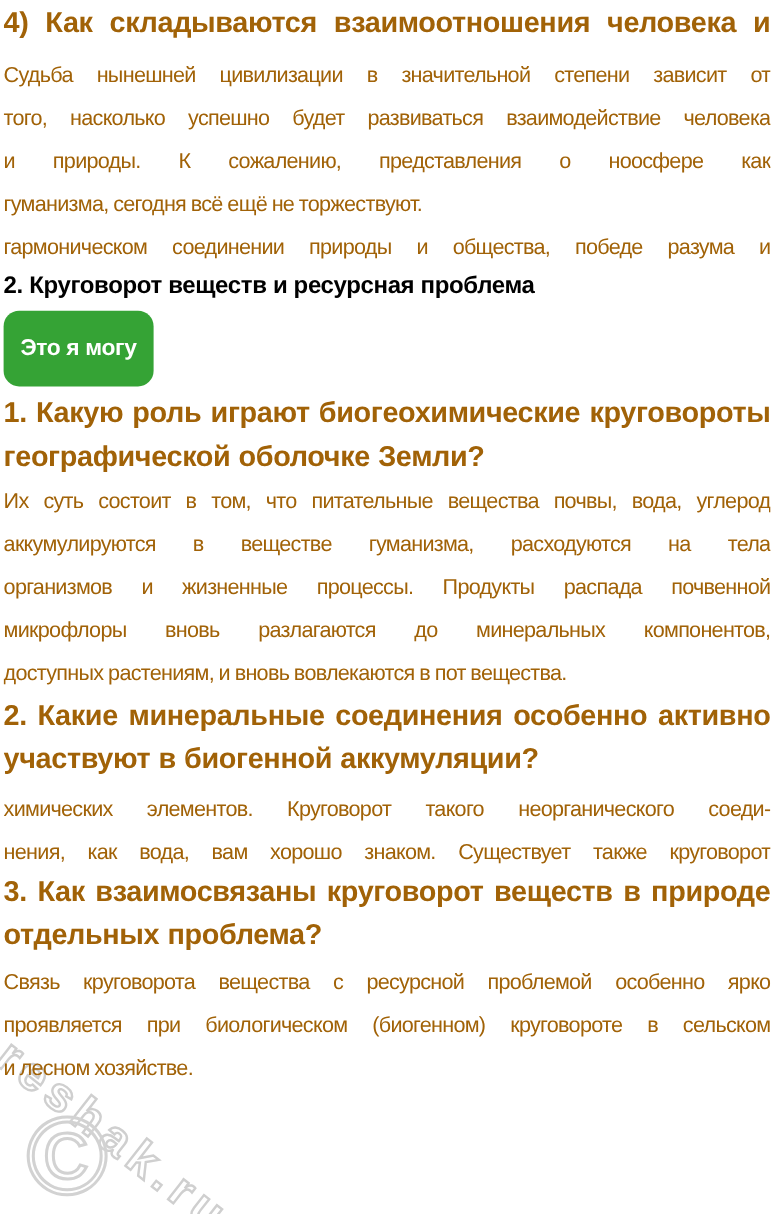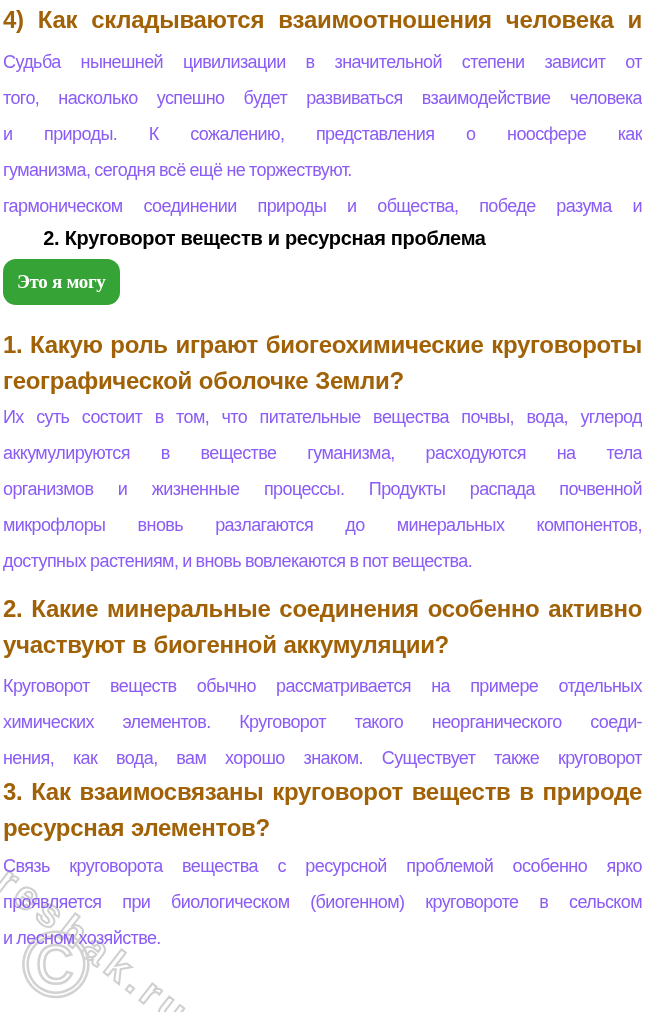--- a/index.html
+++ b/index.html
@@ -64,58 +64,58 @@
     font-weight: 700;
     font-size: 24px;
     letter-spacing: -0.3px;
     word-spacing: 0.5px;
     color: #a16207;
   }
   .answer {
     font-size: 18px;
     letter-spacing: -0.6px;
     word-spacing: -0.5px;
-    color: #8b5cf6;
+    color: #a16207;
   }
 
   .q4-heading { padding-top: 0; }
   .q4-answer { margin-top: 6px; }
 
   .section-title {
     margin-top: -4px;
     font-weight: 700;
     font-size: 20px;
     letter-spacing: -0.3px;
     line-height: 36px;
     color: #000000;
-    text-align: center;
+    text-align: left;
     padding-right: 116px;
   }
 
   .badge-row { margin-top: 3px; height: 52px; }
   .can-do-badge {
     display: inline-flex;
     align-items: center;
     justify-content: center;
-    height: 46px;
+    height: 63px;
     min-width: 100px;
     padding: 1px 14px;
     box-sizing: border-box;
     border-radius: 13px;
     font-size: 19px;
     font-weight: 700;
     letter-spacing: -0.3px;
     border: none;
     cursor: pointer;
-    font-family: Liberation Serif, serif;
+    font-family: Liberation Sans, sans-serif;
   }
 
   .q1-heading { margin-top: 16px; }
   .q1-answer  { margin-top: 0; }
-  .q2-heading { margin-top: 12px; }
+  .q2-heading { }
   .q2-answer  { margin-top: 5px; }
   .q3-heading { margin-top: -2px; }
   .q3-answer  { margin-top: 2px; }
 </style>
 </head>
 <body style="background: rgb(255, 255, 255);">
 
 <div class="watermark-layer">
   <div class="wm-site">reshak.ru</div>
   <div class="wm-copy">©</div>
@@ -153,28 +153,27 @@
       <div class="jline">микрофлоры вновь разлагаются до минеральных компонентов,</div>
       <div class="jline last">доступных растениям, и вновь вовлекаются в пот вещества.</div>
     </div>
 
   <div class="q-heading q2-heading">
       <div class="jline">2. Какие минеральные соединения особенно активно</div>
       <div class="jline last">участвуют в биогенной аккумуляции?</div>
     </div>
 
   <div class="answer q2-answer">
-      <div class="jline">Круговорот веществ обычно рассматривается на примере отдельных</div>
       <div class="jline">химических элементов. Круговорот такого неорганического соеди-</div>
       <div class="jline">нения, как вода, вам хорошо знаком. Существует также круговорот</div>
     </div>
 
   <div class="q-heading q3-heading">
       <div class="jline">3. Как взаимосвязаны круговорот веществ в природе и</div>
-      <div class="jline last">ресурсная элементов?</div>
+      <div class="jline last">отдельных проблема?</div>
     </div>
 
   <div class="answer q3-answer">
       <div class="jline">Связь круговорота вещества с ресурсной проблемой особенно ярко</div>
       <div class="jline">проявляется при биологическом (биогенном) круговороте в сельском</div>
       <div class="jline last">и лесном хозяйстве.</div>
     </div>
 
 </div>
 

